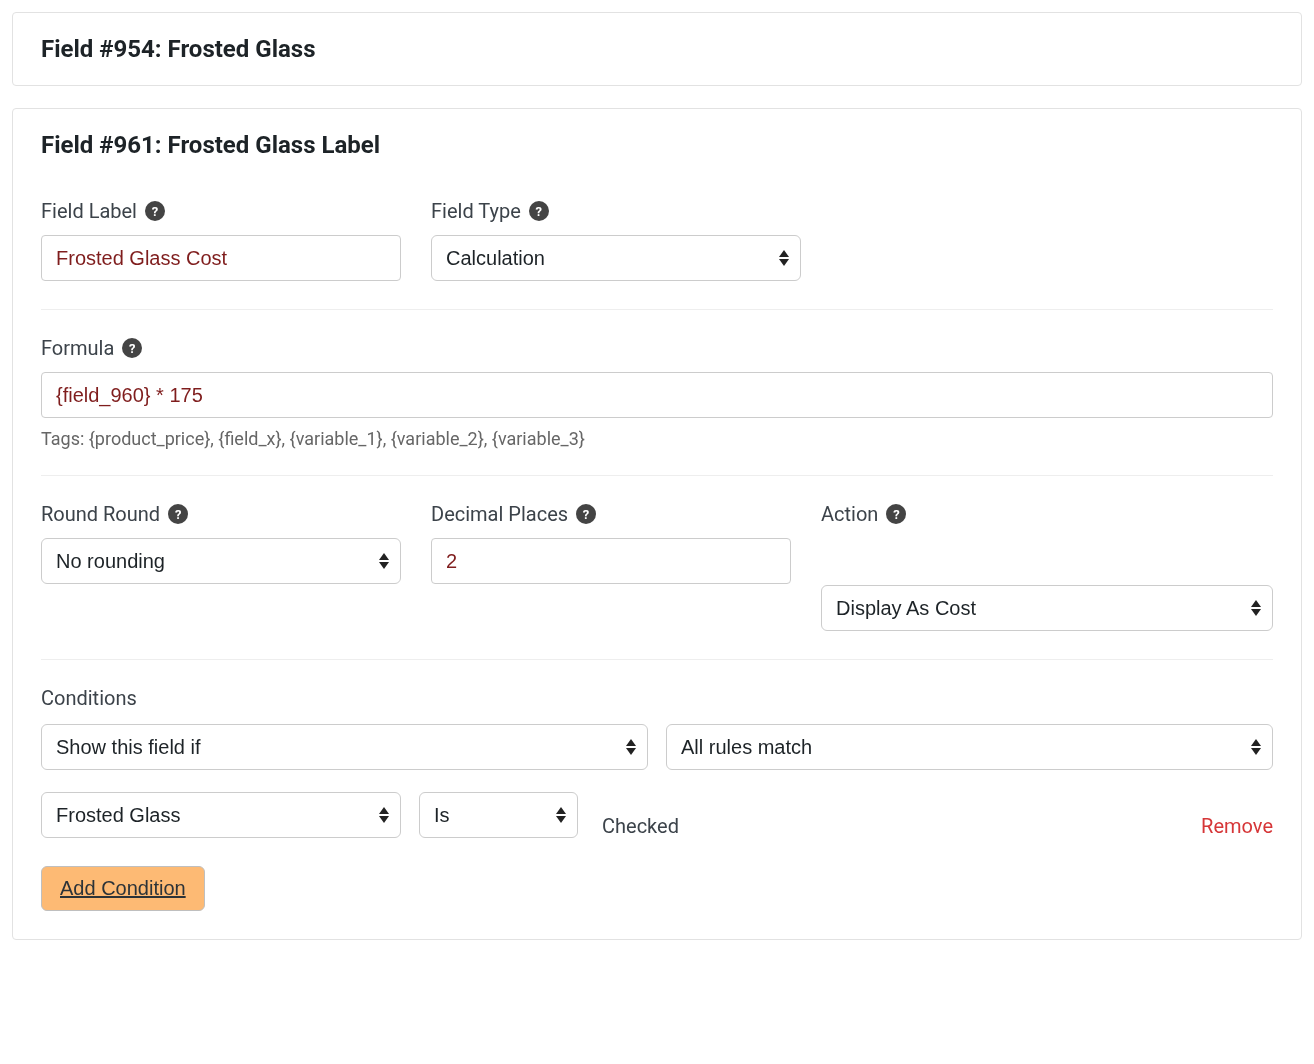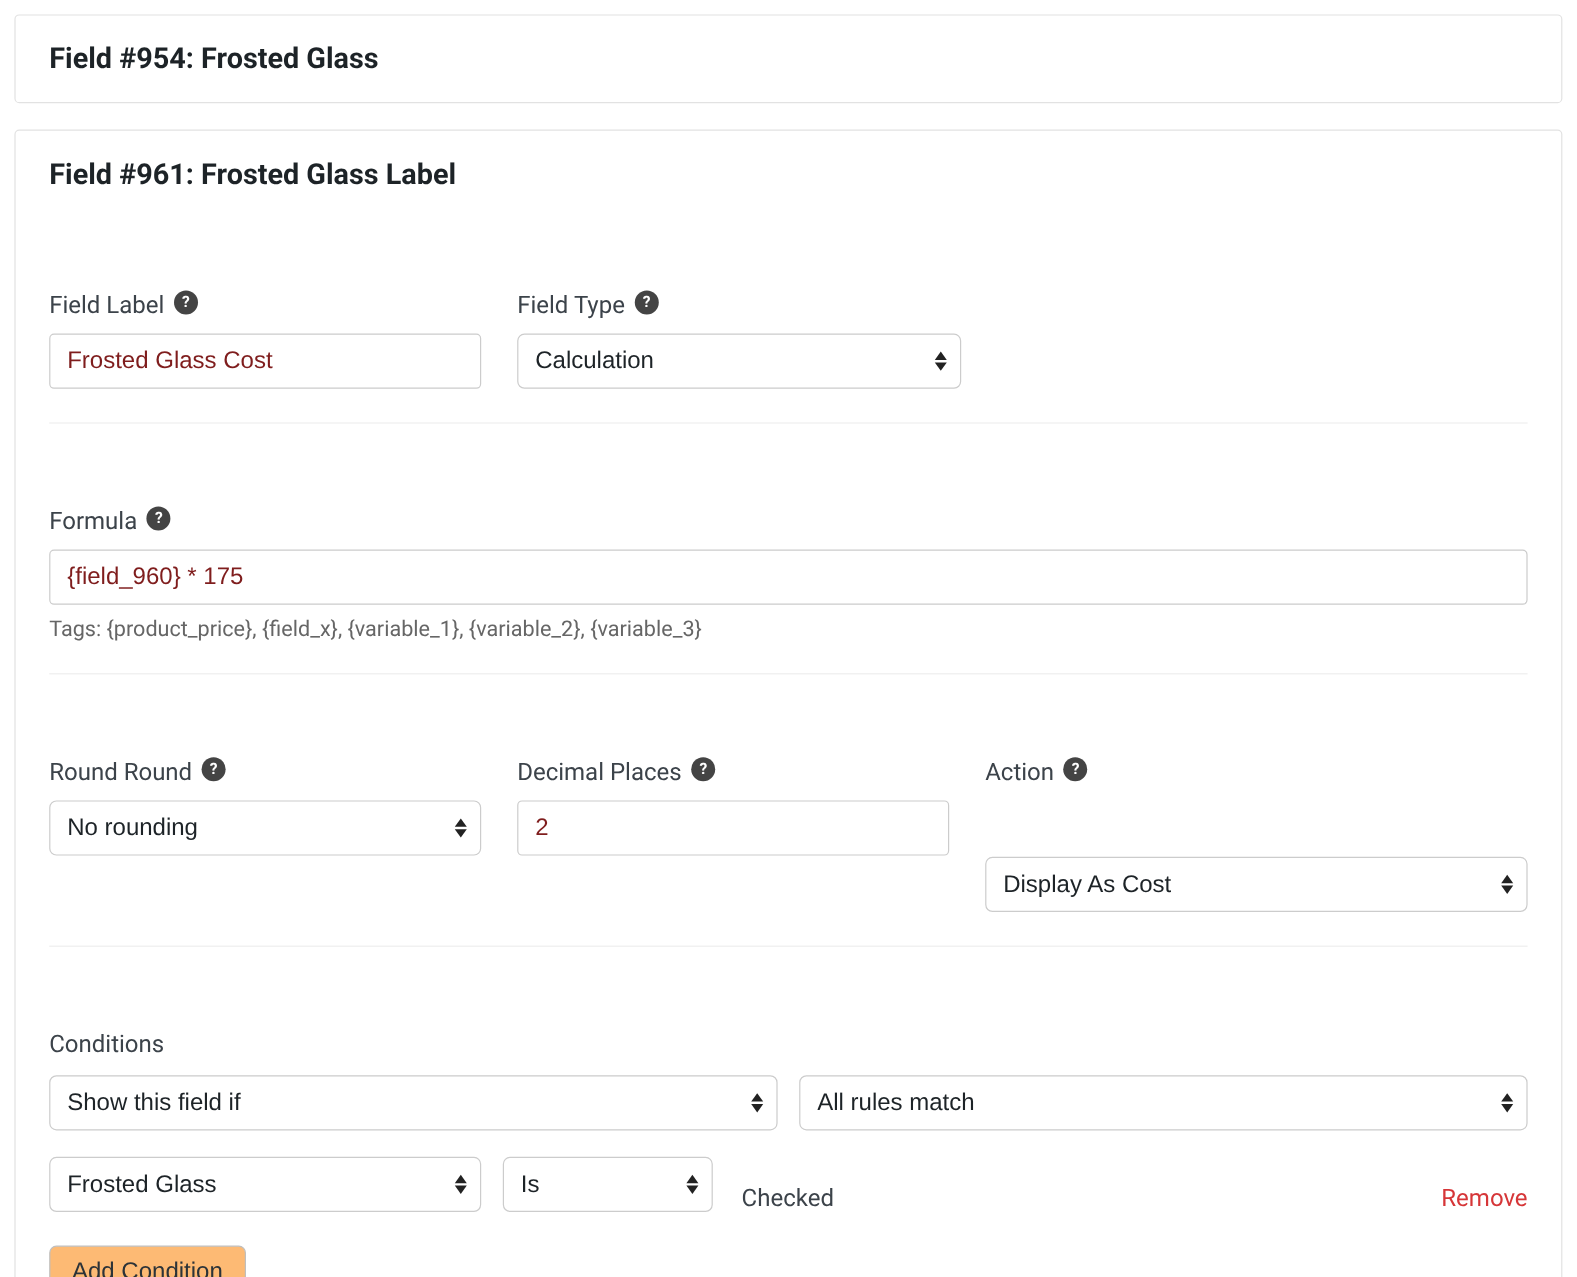--- a/index.html
+++ b/index.html
@@ -42,25 +42,25 @@
       gap: 30px;
       align-items: flex-start;
       padding-bottom: 28px;
     }
     .field-group {
       display: flex;
       flex-direction: column;
     }
     .label-row {
       display: flex;
+      align-items: center;
       gap: 8px;
       margin-bottom: 12px;
       color: #3c434a;
       font-size: 20px;
-      margin-top: 43px;
     }
     .help-icon {
       display: inline-flex;
       align-items: center;
       justify-content: center;
       width: 20px;
       height: 20px;
       border-radius: 50%;
       background: #444444;
       color: #ffffff;
@@ -159,21 +159,21 @@
       border: 1px solid #bfbfbf;
       border-radius: 6px;
       background: #fdba74;
       color: #2c3338;
       font-size: 20px;
       cursor: pointer;
       text-decoration: underline;
     }
     .fg-w-360 { width: 360px; }
     .fg-w-370 { width: 370px; }
-    .fg-w-175 { width: 175px; }
+    .fg-w-175 { width: 159px; }
     .fg-flex { flex: 1; gap: 47px; }
     .full { width: 100%; }
   </style>
 </head>
 <body>
 
 <div class="card">
   <div class="card-header">Field #954: Frosted Glass</div>
 </div>
 

